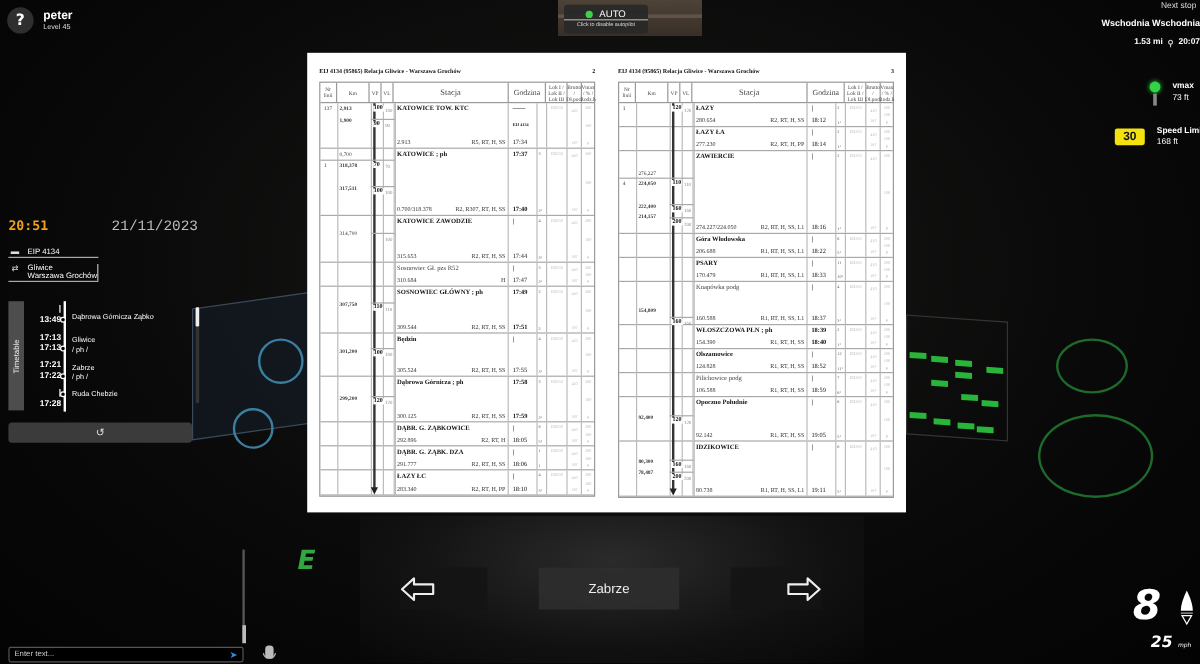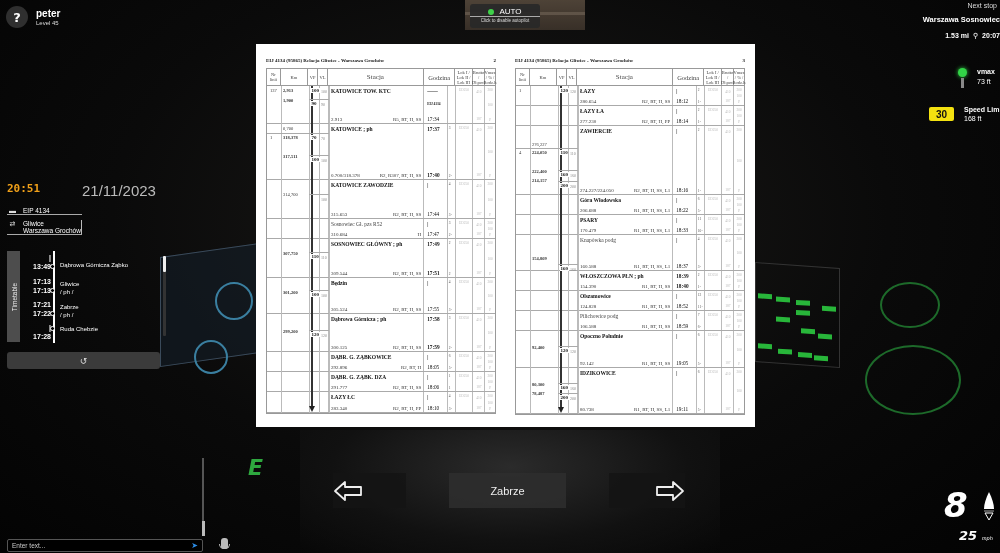--- a/index.html
+++ b/index.html
@@ -55,21 +55,21 @@
   .vmax .t2 { font-size:7px; margin-top:3px; }
 
   .speed-limit { position:absolute; left:929px; top:106px; display:flex; gap:10px; align-items:center; font-family:"Liberation Sans", sans-serif; }
   .sl-badge { width:25px; height:14px; background:#f4e210; color:#111; font-size:10px; font-weight:bold;
     display:flex; align-items:center; justify-content:center; border-radius:2px; }
   .sl-text .t1 { font-size:7px; font-weight:bold; white-space:nowrap; }
   .sl-text .t2 { font-size:7px; margin-top:2px; }
 
   
   .clock { position:absolute; left:7px; top:182px; font-family:"DejaVu Sans Mono", monospace; font-size:11px; color:#f0a019; font-weight:bold; }
-  .date  { position:absolute; left:82px; top:182px; font-family:Liberation Sans, sans-serif; font-size:15px; color:#bbb; }
+  .date  { position:absolute; left:93px; top:182px; font-family:Liberation Mono, monospace; font-size:12px; color:#bbb; }
   .train-info { position:absolute; left:7px; top:207px; font-family:"Liberation Sans", sans-serif; font-size:6.5px; }
   .train-info .row { display:flex; gap:5px; align-items:flex-start; margin-bottom:5px; }
   .train-info .ico { width:11px; color:#ddd; font-size:7px; text-align:center; }
 
   .timetable { position:absolute; left:7px; top:251px; width:153px; height:94px; }
   .tt-tab { position:absolute; left:0; top:0; width:13px; height:91px; background:#4d4d4d; }
   .tt-tab span { position:absolute; left:50%; top:50%; transform:translate(-50%,-50%) rotate(-90deg);
     font-size:6.5px; white-space:nowrap; font-family:"Liberation Sans", sans-serif; color:#eee; }
   .tt-line { position:absolute; left:46px; top:0; width:1.5px; height:92px; background:#fff; }
   .tt-item { position:absolute; left:20px; width:125px; font-family:"Liberation Sans", sans-serif; }
@@ -193,21 +193,21 @@
 <div class="autopilot">
   <div class="row">
     <span class="dot"></span>
     <span class="lbl">AUTO</span>
   </div>
   <div class="sub">Click to disable autopilot</div>
 </div>
 
 <div class="next-stop">
   <div class="ns-label">Next stop</div>
-  <div class="ns-station">Warszawa Sosnowiec</div>
+  <div class="ns-station">Wschodnia Wschodnia</div>
   <div class="ns-meta">
     <span>1.53 mi</span>
     <span class="pin">⚲</span>
     <span>20:07</span>
   </div>
 </div>
 
 <div class="vmax">
   <div class="signal">
       <div class="lamp"></div>

